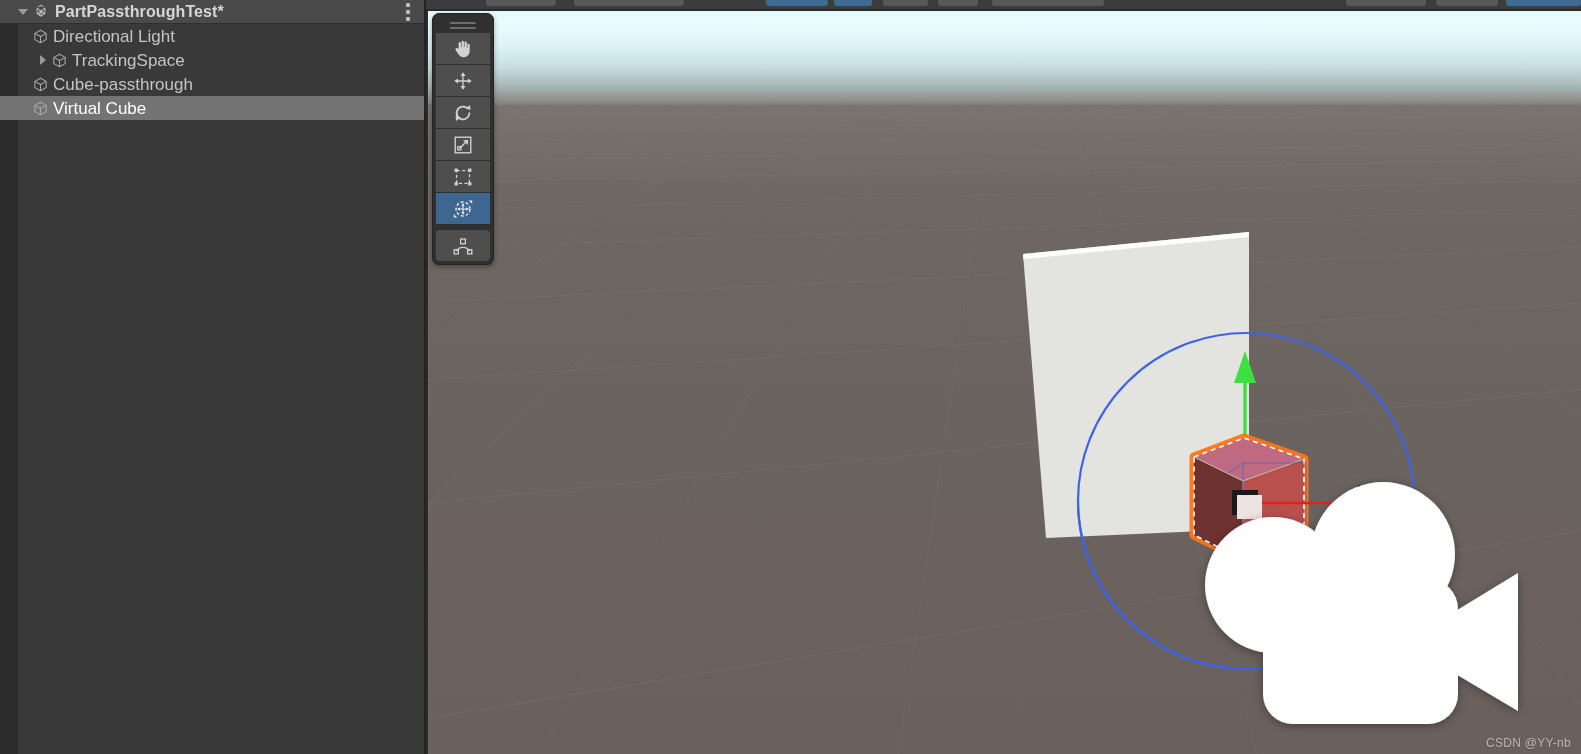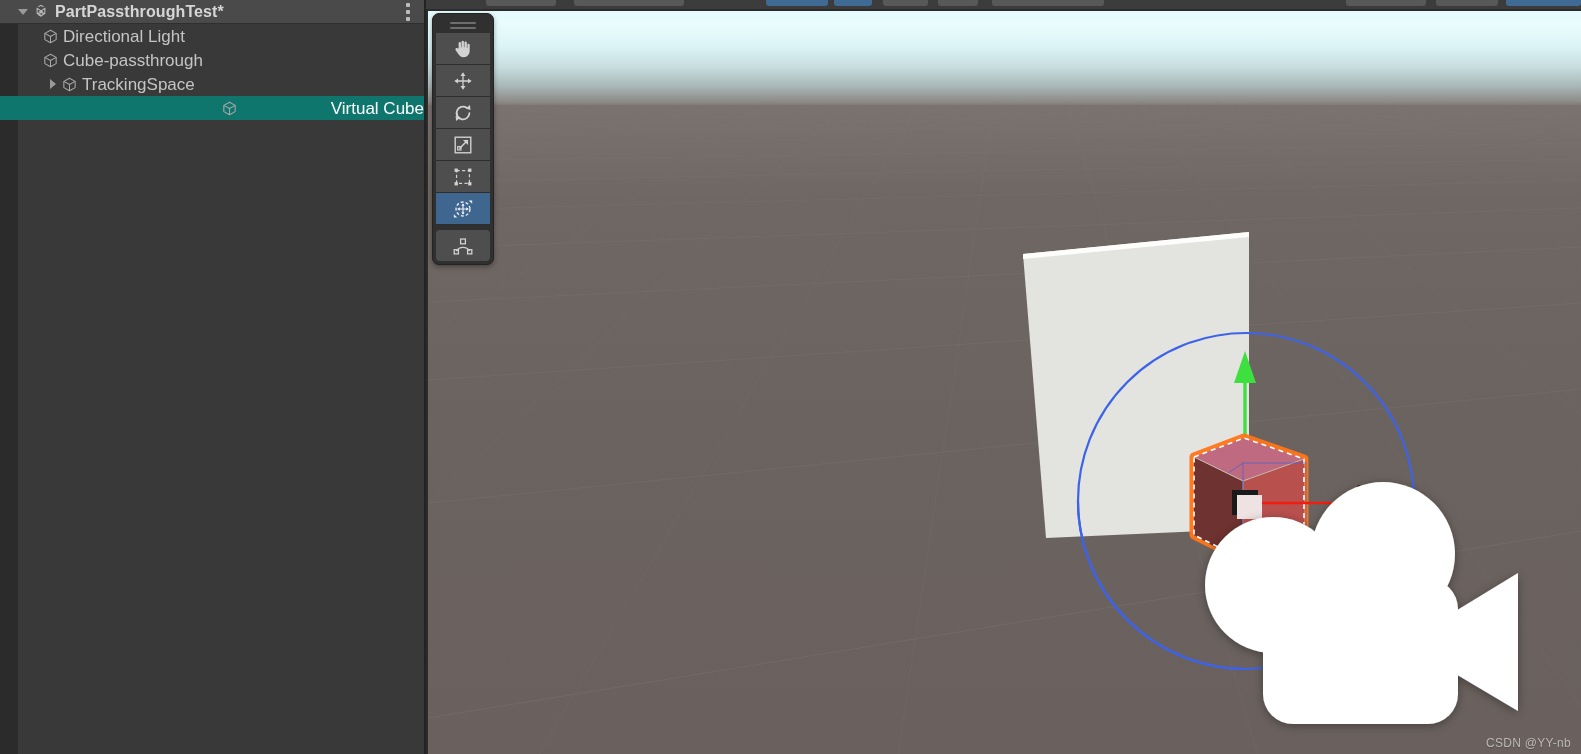--- a/index.html
+++ b/index.html
@@ -86,25 +86,25 @@
     width: 4px; height: 4px;
     background: #bdbdbd;
     border-radius: 1px;
   }
 
   .hrow {
     position: relative;
     height: 24px;
     display: flex;
     align-items: center;
-    padding-left: 18px;
+    padding-left: 8px;
     box-sizing: border-box;
     cursor: default;
   }
-  .hrow.selected { background: #0f766e; justify-content: space-between; }
+  .hrow.selected { background: #737373; }
   .hrow .hlabel {
     color: #c4c4c4;
     font-size: 17px;
     white-space: nowrap;
     line-height: 1;
   }
   .hrow.selected .hlabel { color: #ffffff; }
 
   
   .cube-icon { width: 17px; height: 17px; margin-right: 4px; flex: none; display:block; }
@@ -234,46 +234,46 @@
               <g fill="none" stroke="#a8a8a8" stroke-width="1.5" stroke-linejoin="round">
                 <path d="M12 3.2 20 7.6 20 16.4 12 20.8 4 16.4 4 7.6Z"></path>
                 <path d="M4 7.6 12 12 20 7.6"></path>
                 <path d="M12 12 12 20.8"></path>
               </g>
             </svg>
           </span>
           <span class="hlabel">Directional Light</span>
         </div>
         <div class="hrow">
+          <span style="display: inline-block; flex: 0 0 auto; width: 32px;"></span>
+          <span class="tri-right"></span>
+          <span style="display: flex; flex: 0 0 auto; align-items: center;">
+            <svg class="cube-icon" viewBox="0 0 24 24">
+              <g fill="none" stroke="#a8a8a8" stroke-width="1.5" stroke-linejoin="round">
+                <path d="M12 3.2 20 7.6 20 16.4 12 20.8 4 16.4 4 7.6Z"></path>
+                <path d="M4 7.6 12 12 20 7.6"></path>
+                <path d="M12 12 12 20.8"></path>
+              </g>
+            </svg>
+          </span>
+          <span class="hlabel">TrackingSpace</span>
+        </div>
+        <div class="hrow">
           <span style="display: inline-block; flex: 0 0 auto; width: 10px;"></span>
           <span class="tri-spacer"></span>
           <span style="display: flex; flex: 0 0 auto; align-items: center;">
             <svg class="cube-icon" viewBox="0 0 24 24">
               <g fill="none" stroke="#a8a8a8" stroke-width="1.5" stroke-linejoin="round">
                 <path d="M12 3.2 20 7.6 20 16.4 12 20.8 4 16.4 4 7.6Z"></path>
                 <path d="M4 7.6 12 12 20 7.6"></path>
                 <path d="M12 12 12 20.8"></path>
               </g>
             </svg>
           </span>
           <span class="hlabel">Cube-passthrough</span>
-        </div>
-        <div class="hrow">
-          <span style="display: inline-block; flex: 0 0 auto; width: 32px;"></span>
-          <span class="tri-right"></span>
-          <span style="display: flex; flex: 0 0 auto; align-items: center;">
-            <svg class="cube-icon" viewBox="0 0 24 24">
-              <g fill="none" stroke="#a8a8a8" stroke-width="1.5" stroke-linejoin="round">
-                <path d="M12 3.2 20 7.6 20 16.4 12 20.8 4 16.4 4 7.6Z"></path>
-                <path d="M4 7.6 12 12 20 7.6"></path>
-                <path d="M12 12 12 20.8"></path>
-              </g>
-            </svg>
-          </span>
-          <span class="hlabel">TrackingSpace</span>
         </div>
         <div class="hrow selected">
           <span style="display: inline-block; flex: 0 0 auto; width: 10px;"></span>
           <span class="tri-spacer"></span>
           <span style="display: flex; flex: 0 0 auto; align-items: center;">
             <svg class="cube-icon" viewBox="0 0 24 24">
               <g fill="none" stroke="#a8a8a8" stroke-width="1.5" stroke-linejoin="round">
                 <path d="M12 3.2 20 7.6 20 16.4 12 20.8 4 16.4 4 7.6Z"></path>
                 <path d="M4 7.6 12 12 20 7.6"></path>
                 <path d="M12 12 12 20.8"></path>

